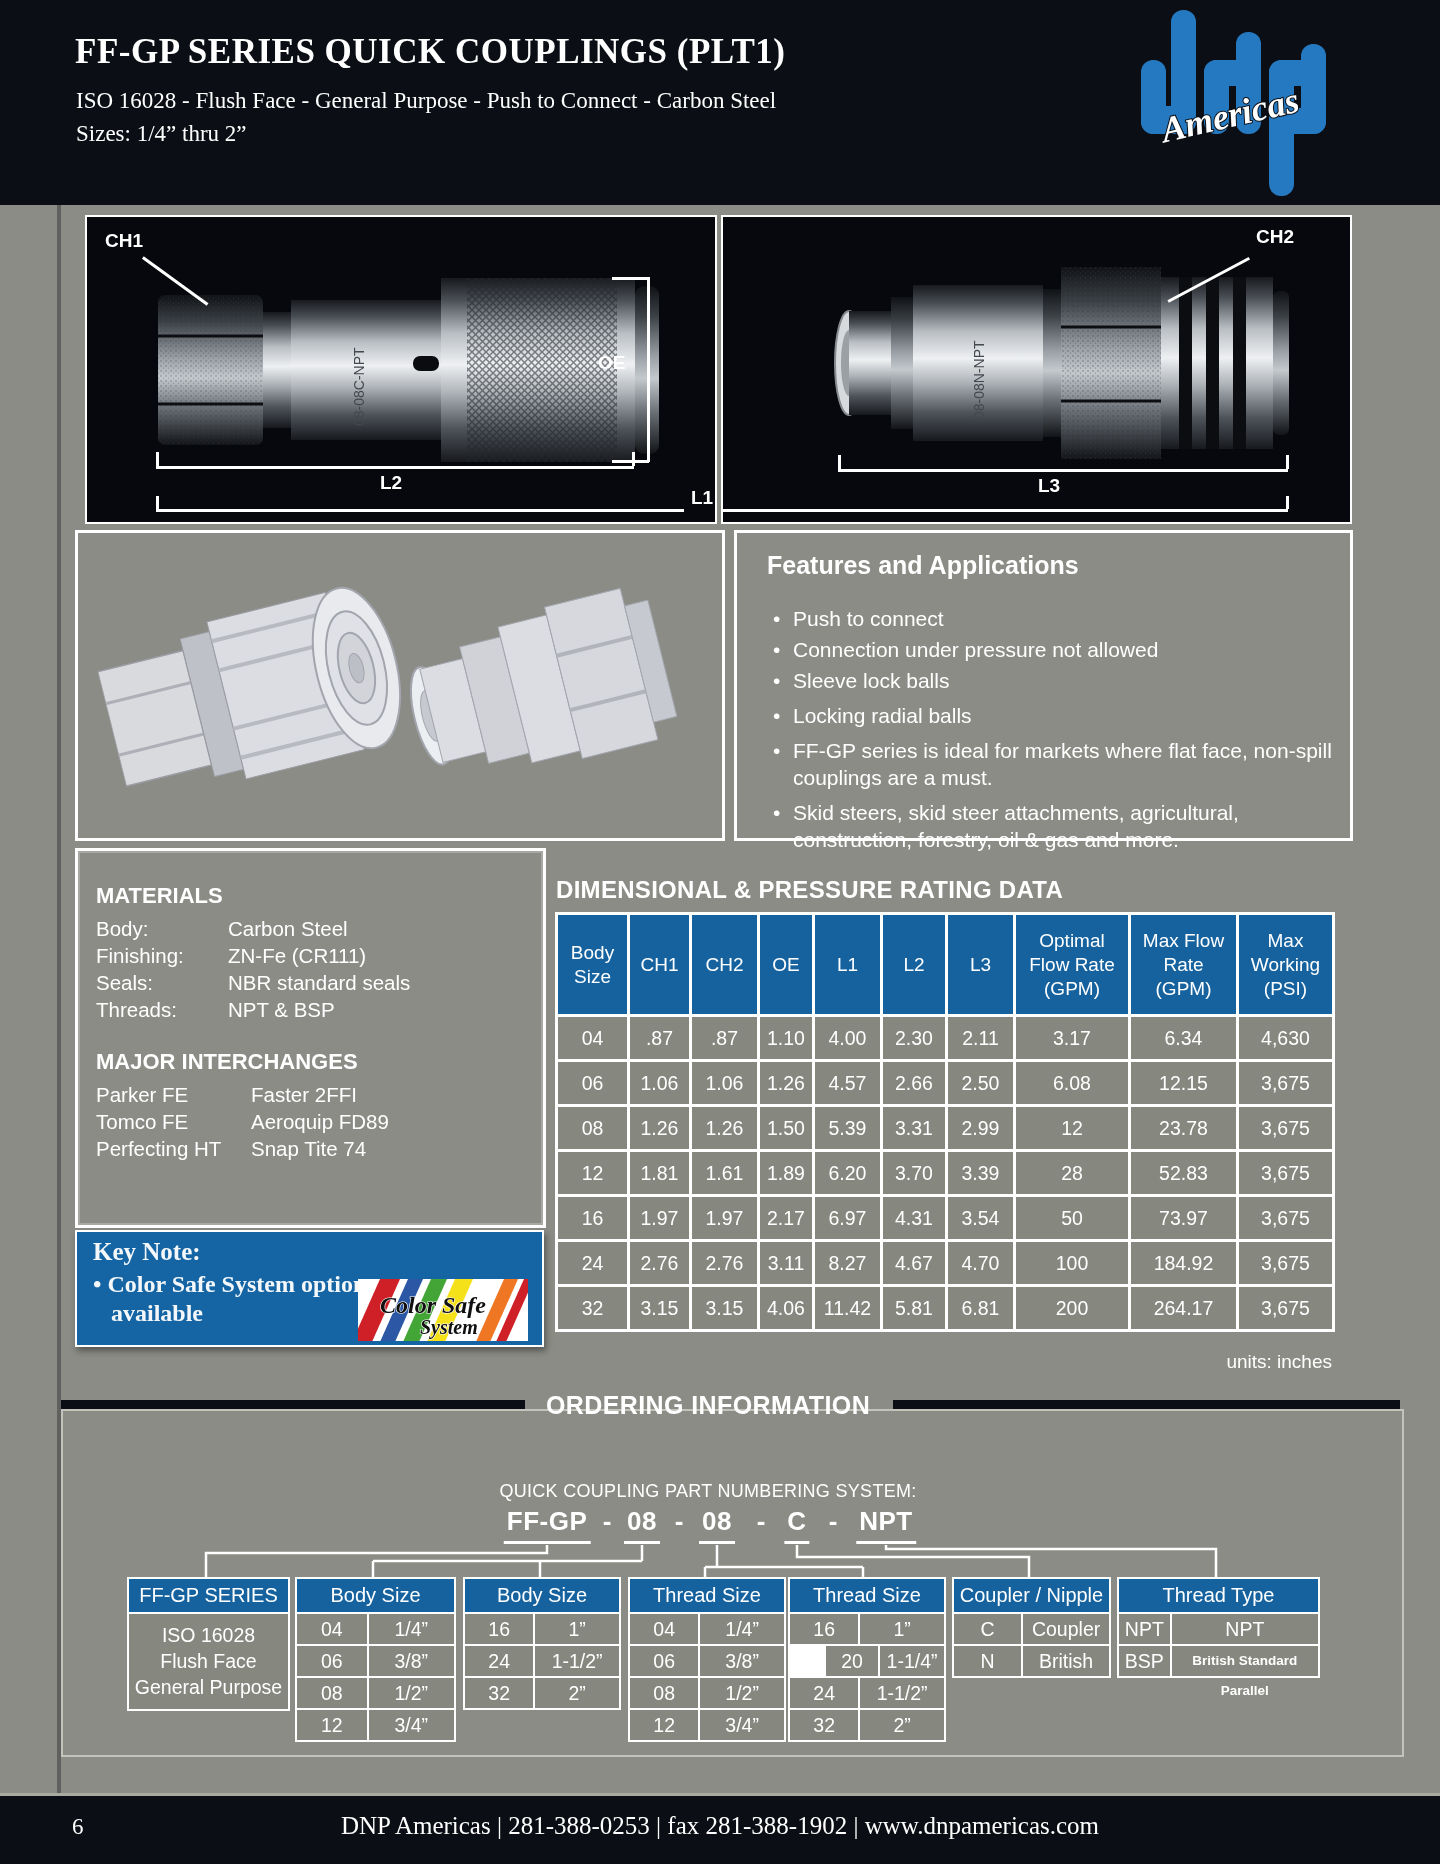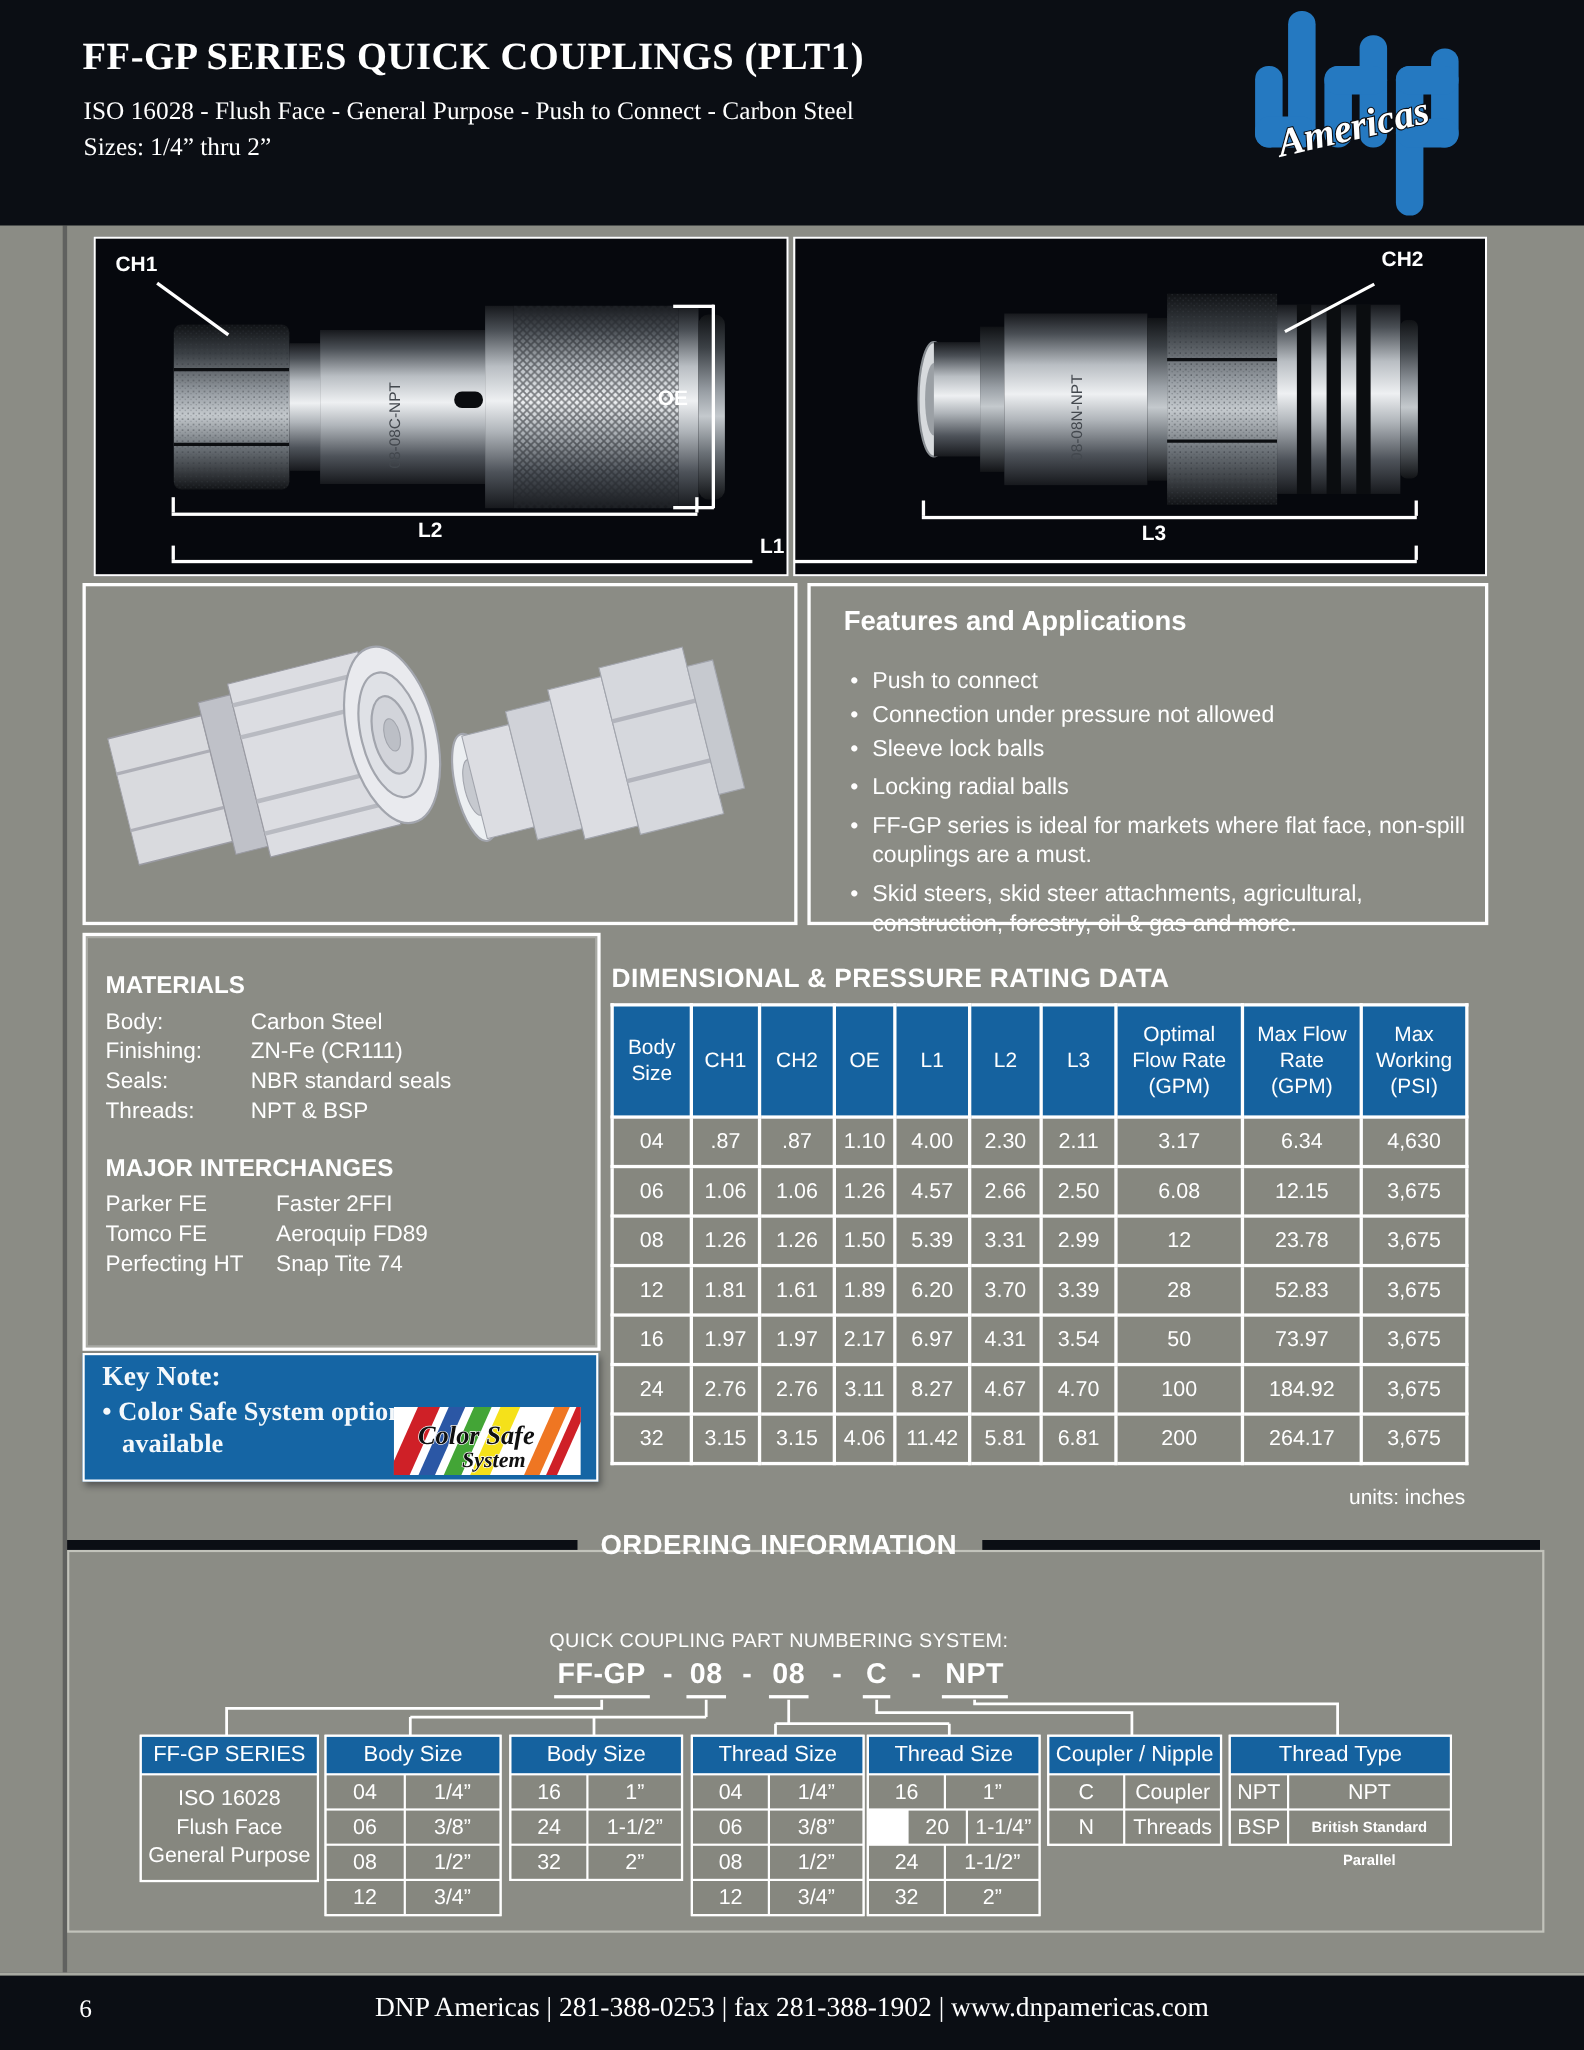--- a/index.html
+++ b/index.html
@@ -529,21 +529,21 @@
         </div>
       </div>
       <div class="ord-t" style="left: 952px; width: 155px;">
         <div class="oh">Coupler / Nipple</div>
         <div class="orow">
           <div class="oc" style="width: calc(44% - 1px);">C</div>
           <div class="oc" style="width: calc(56% - 1px);">Coupler</div>
         </div>
         <div class="orow">
           <div class="oc" style="width: calc(44% - 1px);">N</div>
-          <div class="oc" style="width: calc(56% - 1px);">Threads</div>
+          <div class="oc" style="width: calc(56% - 1px);">British</div>
         </div>
       </div>
       <div class="ord-t" style="left: 1117px; width: 199px;">
         <div class="oh">Thread Type</div>
         <div class="orow">
           <div class="oc" style="width: calc(26% - 1px);">NPT</div>
           <div class="oc" style="width: calc(74% - 1px);">NPT</div>
         </div>
         <div class="orow">
           <div class="oc" style="width: calc(26% - 1px);">BSP</div>

